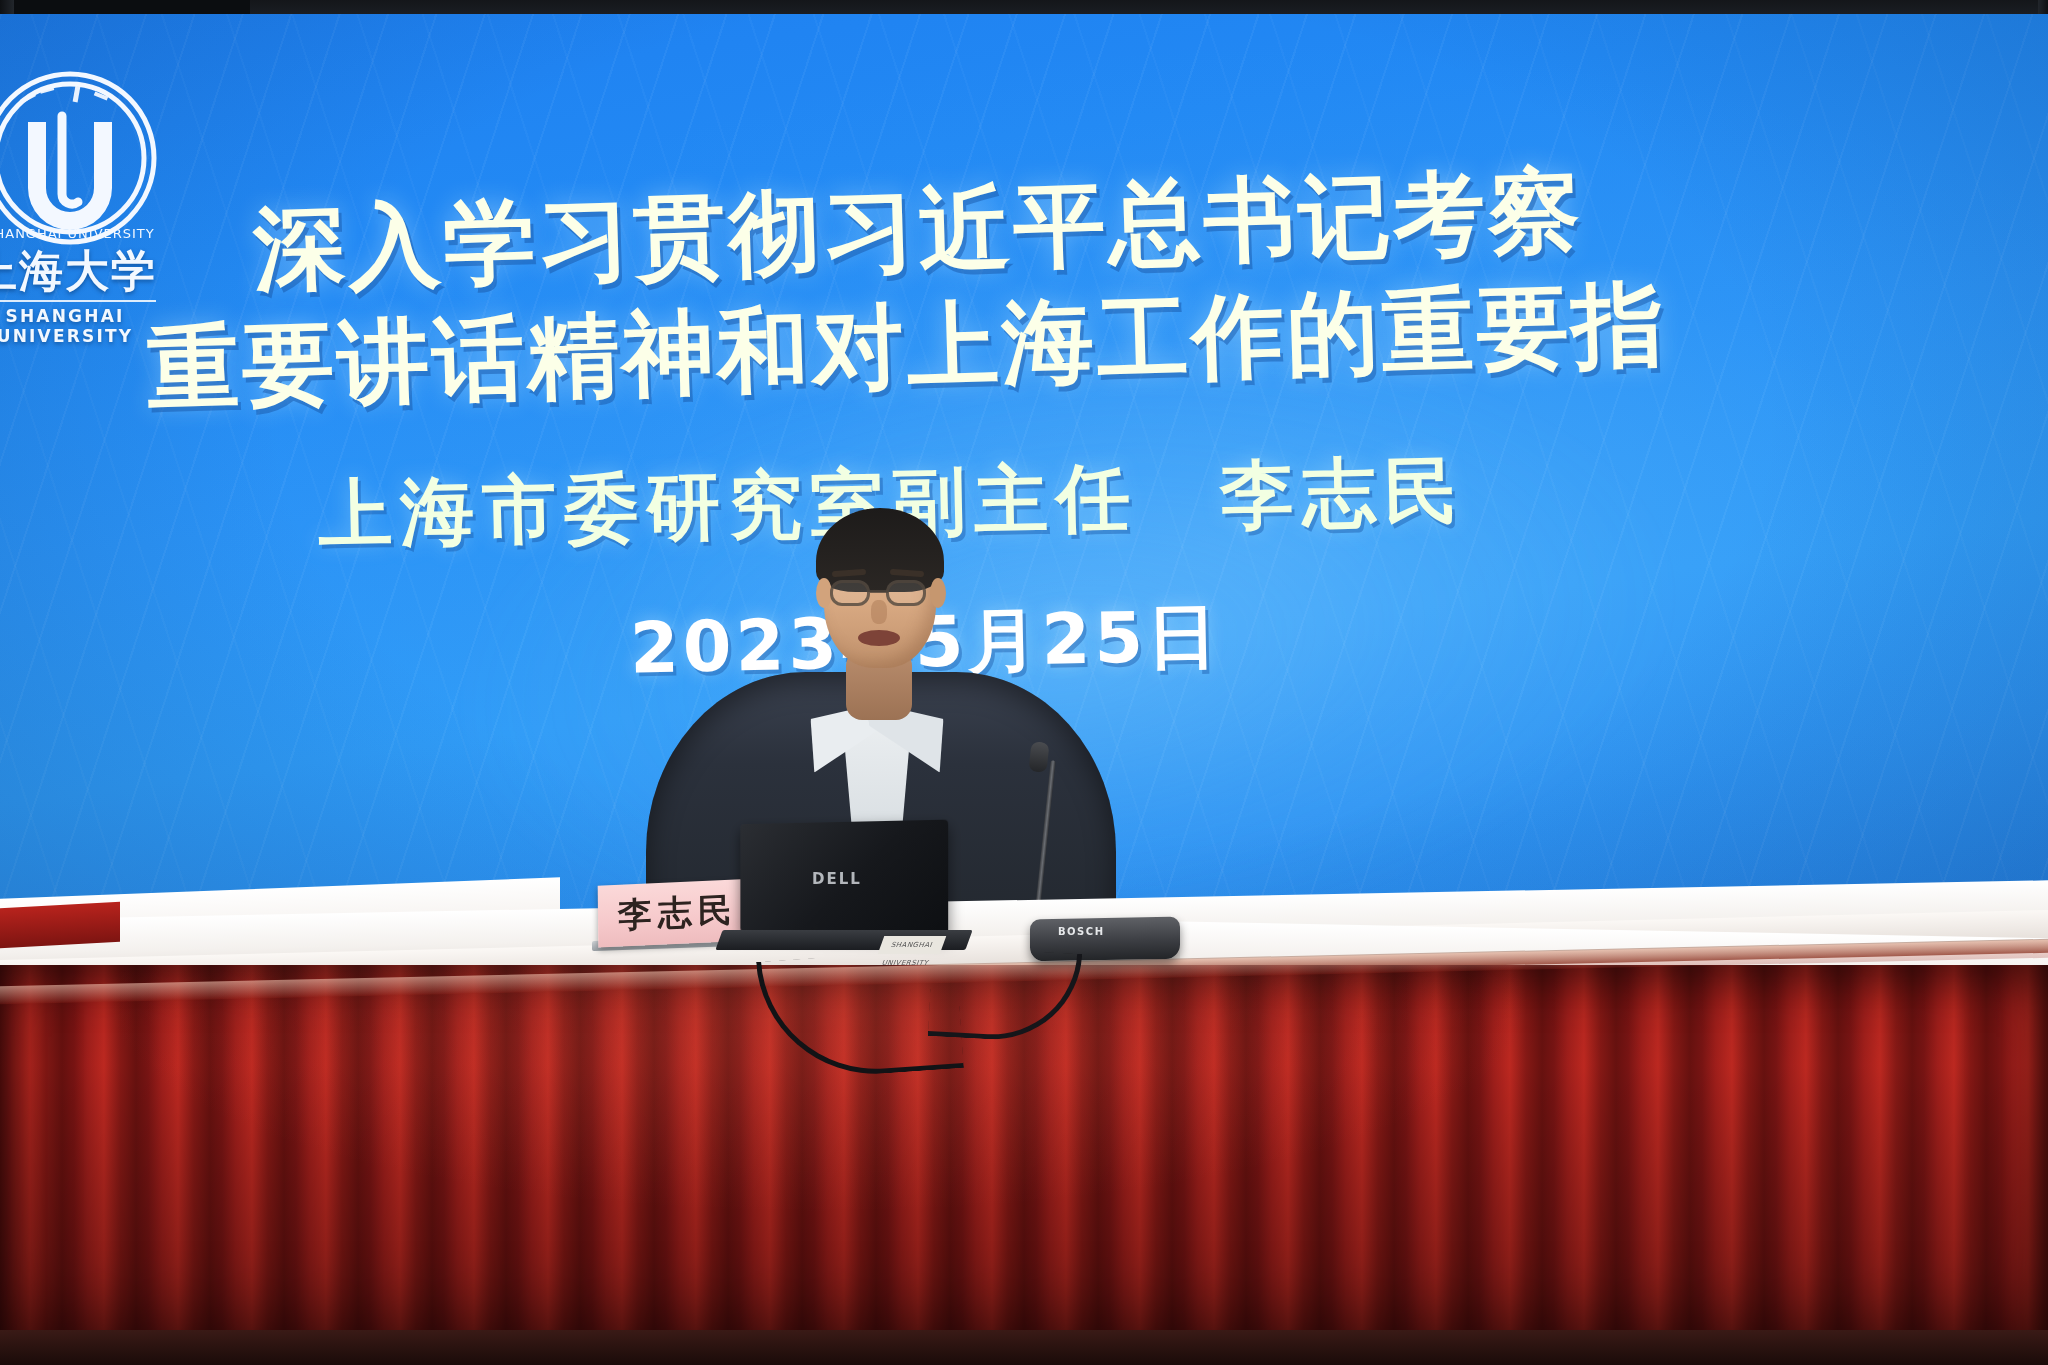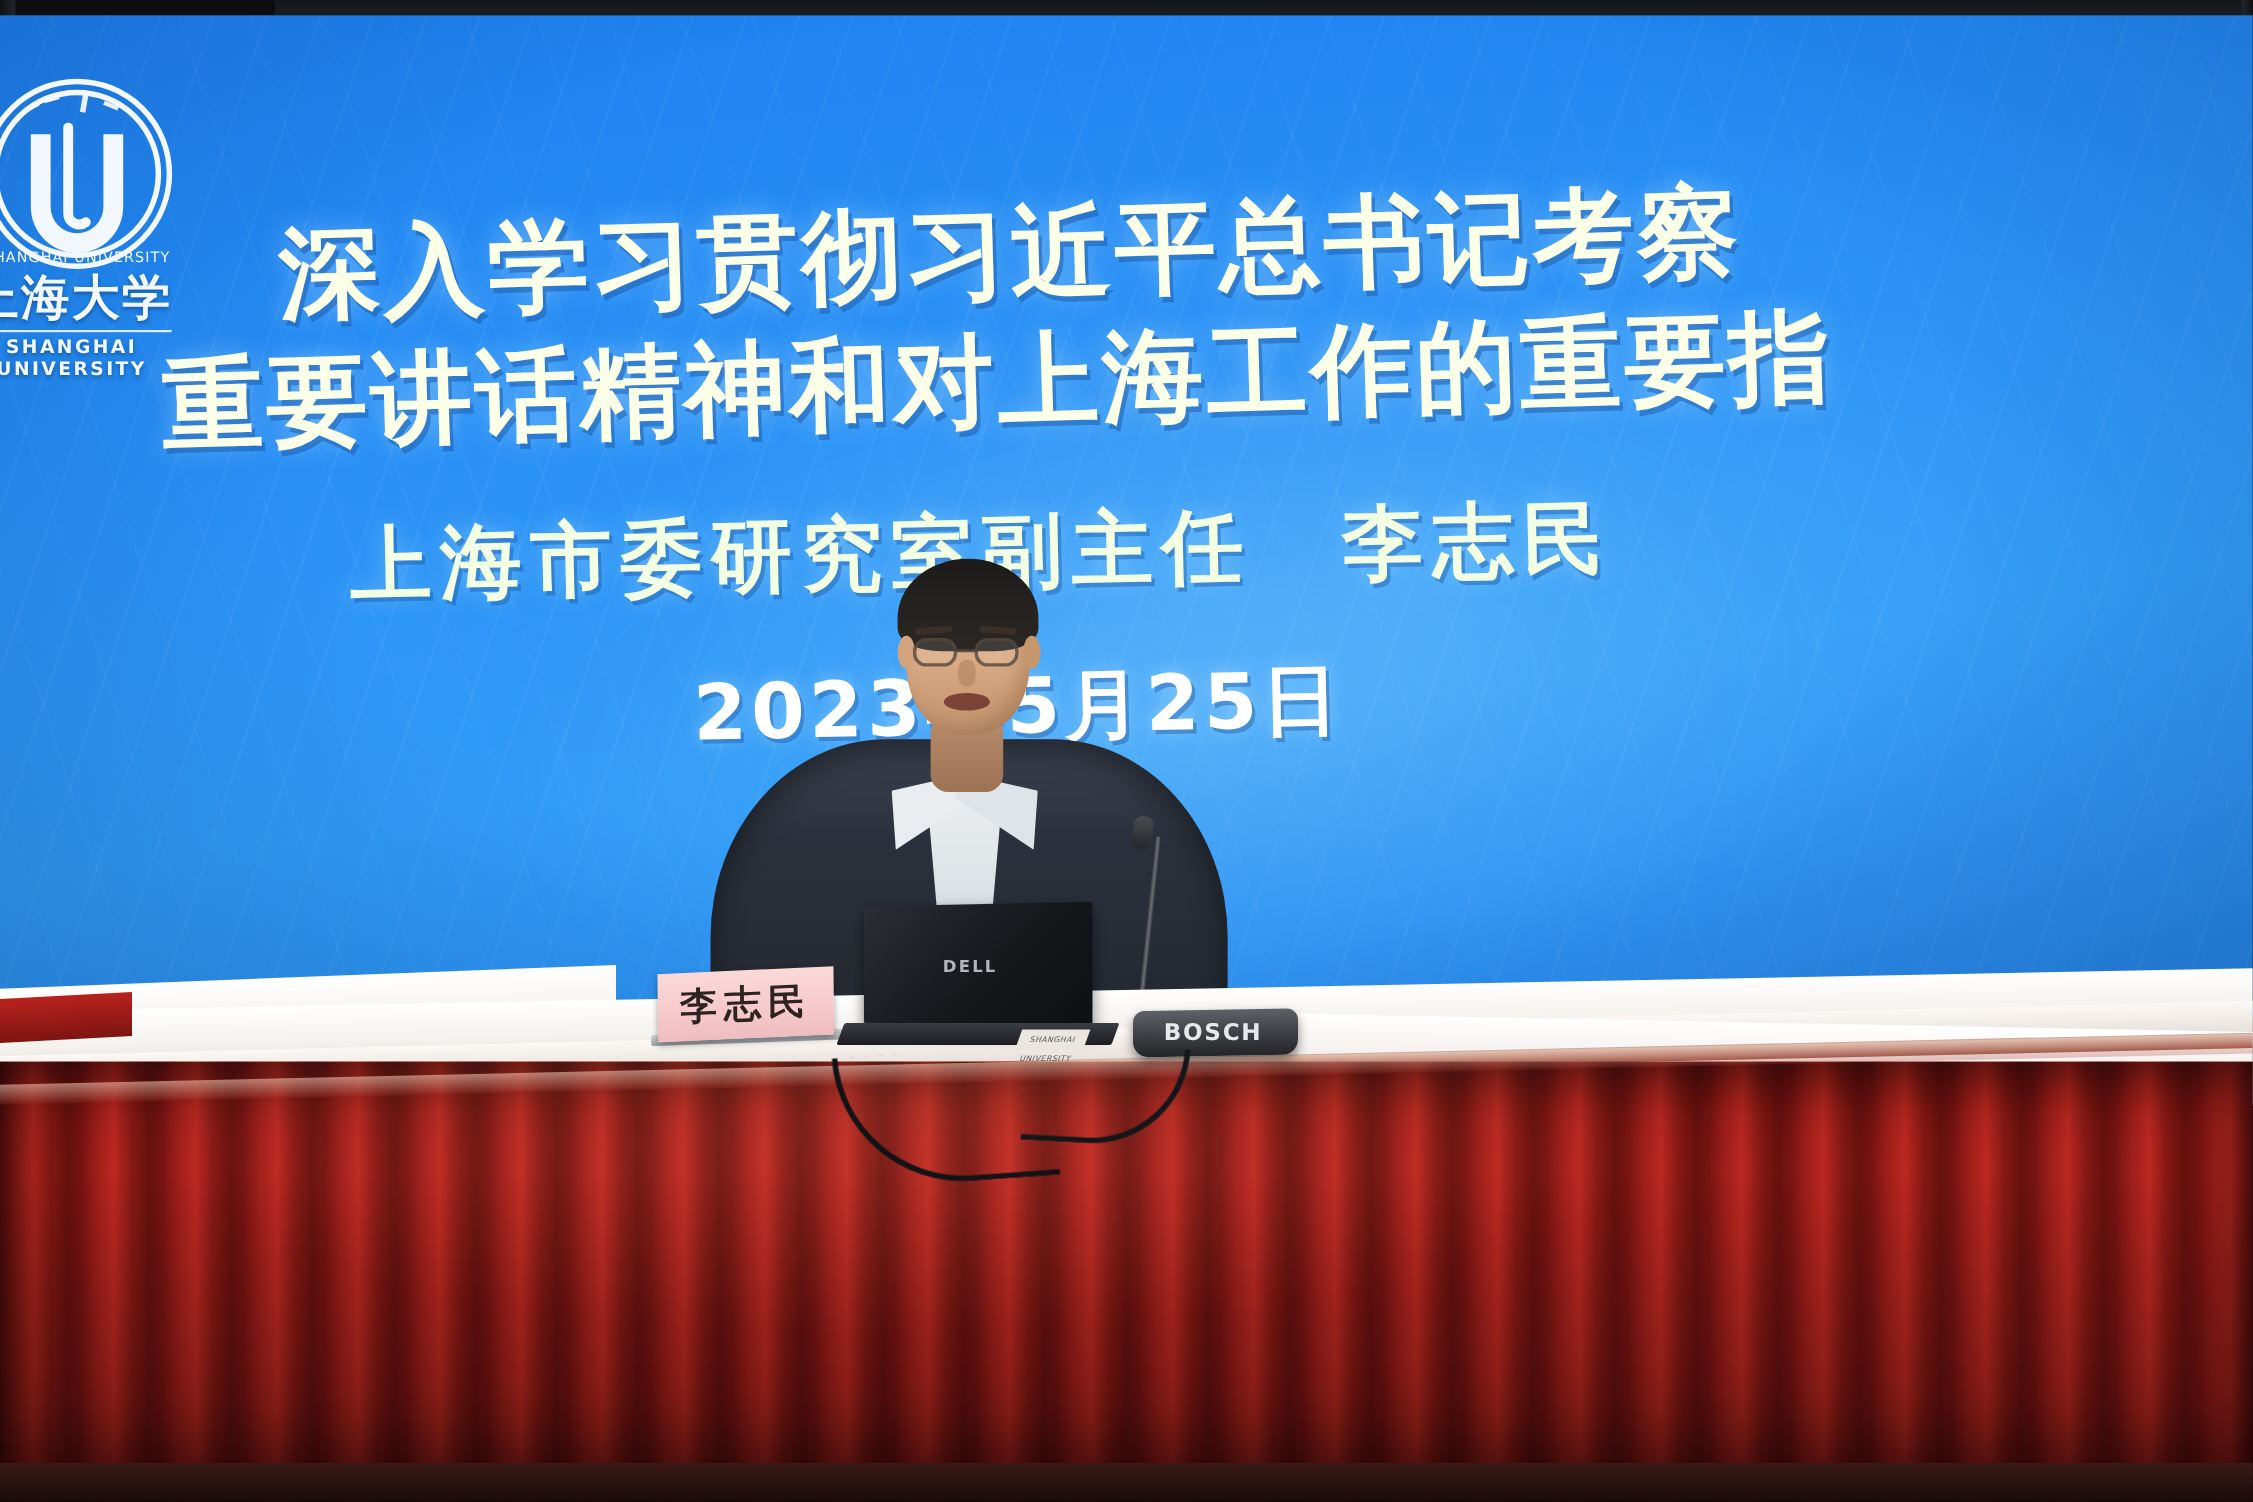--- a/index.html
+++ b/index.html
@@ -213,21 +213,21 @@
   .nameplate span {
     font-family:"DejaVu Serif","Liberation Serif",serif;
     font-size:34px; font-weight:700; color:#2d2320; letter-spacing:6px;
   }
   .nameplate-base {
     position:absolute; left:592px; top:938px; width:174px; height:10px;
     background:linear-gradient(180deg,#cfd3d6,#9aa0a5);
     transform:skewY(-2deg); border-radius:2px;
   }
 
-  .laptop { position:absolute; left:780px; top:822px; width:240px; height:140px; }
+  .laptop { position:absolute; left:735px; top:822px; width:240px; height:140px; }
   .laptop-lid {
     position:absolute; left:0; top:0; width:210px; height:112px;
     background:linear-gradient(135deg,#2b2e33 0%,#16181c 55%,#0d0f12 100%);
     border-radius:4px; transform:perspective(400px) rotateY(-9deg);
     box-shadow:0 6px 14px rgba(0,0,0,.5);
   }
   .laptop-logo {
     position:absolute; left:74px; top:48px; width:56px; height:22px;
     color:#cfd3d8; font-size:15px; font-weight:700; letter-spacing:2px;
     text-align:center; opacity:.85;
@@ -244,21 +244,21 @@
   }
 
   .mic-base {
     position:absolute; left:1030px; top:918px; width:150px; height:42px;
     background:linear-gradient(180deg,#5f6166 0%,#3c3e43 55%,#232528 100%);
     border-radius:10px 10px 14px 14px; transform:skewY(-1deg);
     box-shadow:0 5px 10px rgba(0,0,0,.45);
   }
   .mic-brand {
     position:absolute; left:1058px; top:926px; width:100px;
-    color:#e6e8ea; font-size:21px; font-weight:700; letter-spacing:1.5px;
+    color:#e6e8ea; font-size:10px; font-weight:700; letter-spacing:1.5px;
   }
   .mic-stem {
     position:absolute; left:1042px; top:760px; width:5px; height:168px;
     background:linear-gradient(90deg,#3a3c40,#6a6d72,#2e3034);
     transform:rotate(6deg); border-radius:3px;
   }
   .mic-head {
     position:absolute; left:1030px; top:742px; width:18px; height:30px;
     background:linear-gradient(180deg,#4a4c50,#242629); border-radius:8px;
     transform:rotate(6deg);

